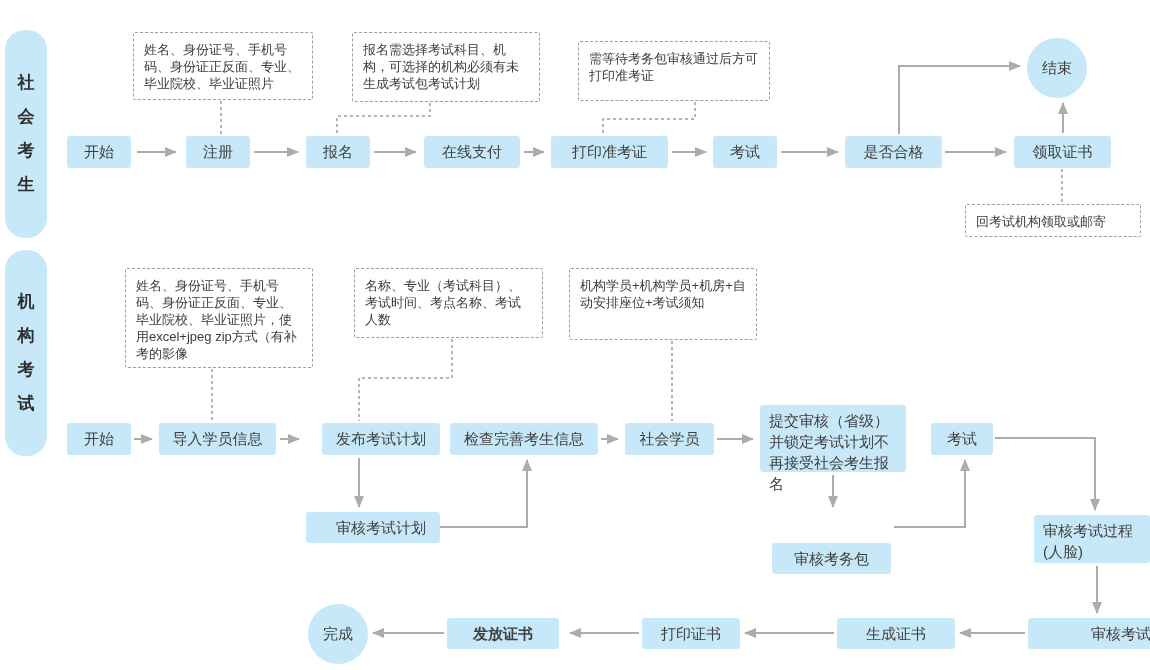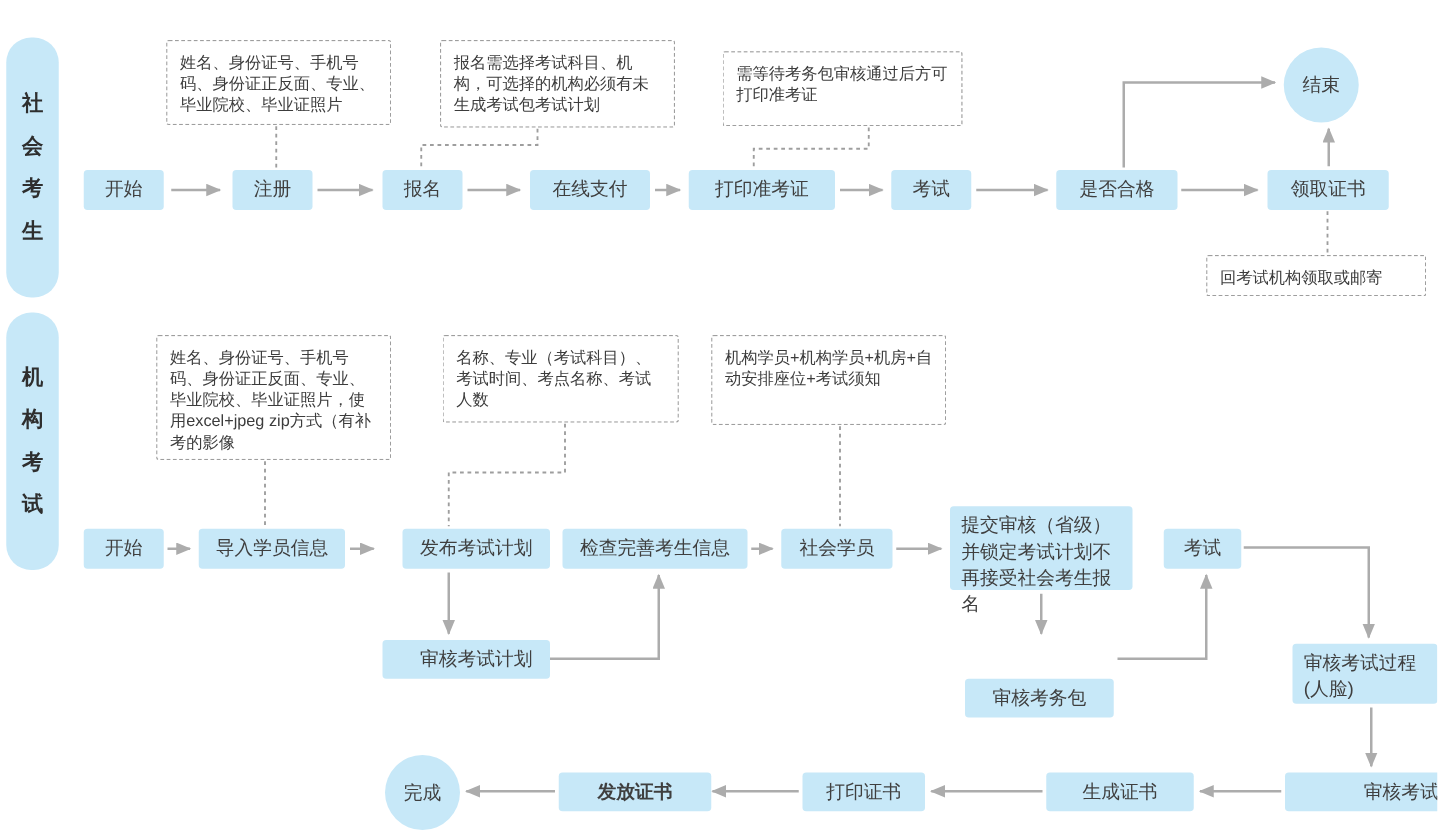--- a/index.html
+++ b/index.html
@@ -125,16 +125,16 @@
   <div class="note" style="left:125px;top:268px;width:188px;height:100px;">姓名、身份证号、手机号码、身份证正反面、专业、毕业院校、毕业证照片，使用excel+jpeg zip方式（有补考的影像</div>
   <div class="note" style="left:354px;top:268px;width:189px;height:70px;">名称、专业（考试科目）、考试时间、考点名称、考试人数</div>
   <div class="note" style="left:569px;top:268px;width:188px;height:72px;">机构学员+机构学员+机房+自动安排座位+考试须知</div>
 
   <div class="node" style="left:306px;top:512px;width:118px;height:31px;padding-left:16px;">审核考试计划</div>
   <div class="node" style="left:772px;top:512px;width:119px;height:31px;margin-top:31px;">审核考务包</div>
   <div class="node multiline" style="left:1034px;top:515px;width:116px;height:48px;">审核考试过程(人脸)</div>
   <div class="node" style="left:1028px;top:618px;width:120px;height:31px;padding-left:48px;">审核考试成绩</div>
   <div class="node" style="left:837px;top:618px;width:118px;height:31px;">生成证书</div>
   <div class="node" style="left:642px;top:618px;width:98px;height:31px;">打印证书</div>
-  <div class="node bold" style="left:447px;top:618px;width:122px;height:31px;">发放证书</div>
+  <div class="node bold" style="left:447px;top:618px;width:112px;height:31px;">发放证书</div>
   <div class="terminal" style="left:308px;top:604px;">完成</div>
 
 </div>
 
 </body></html>

